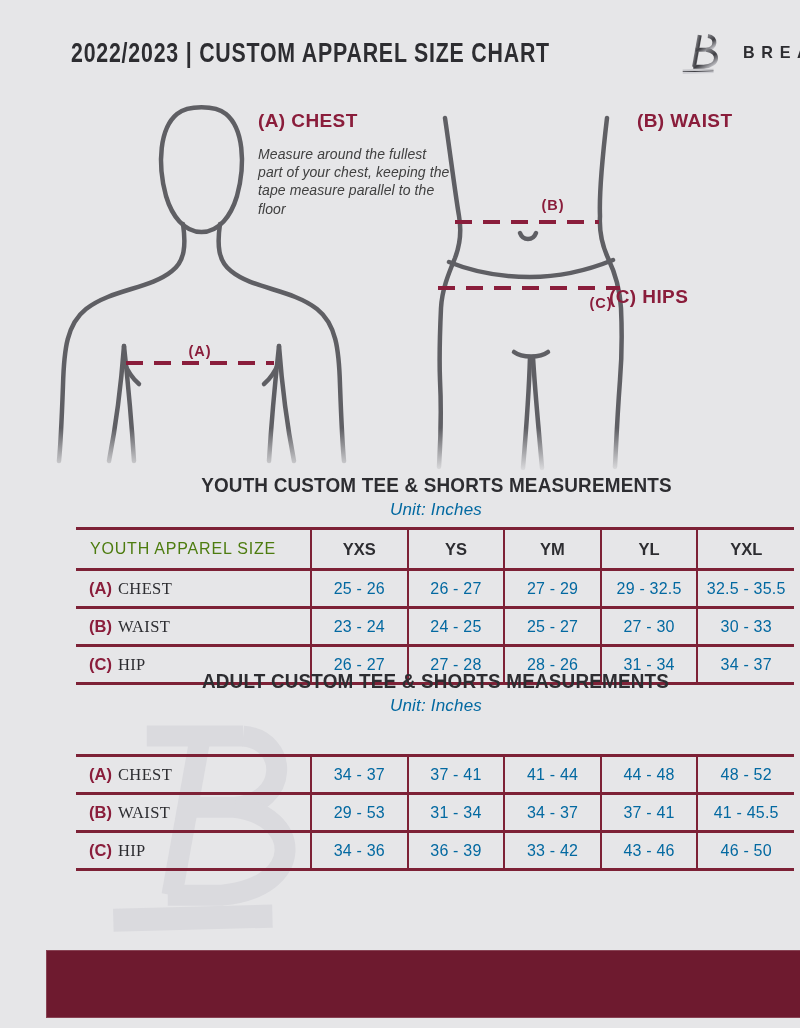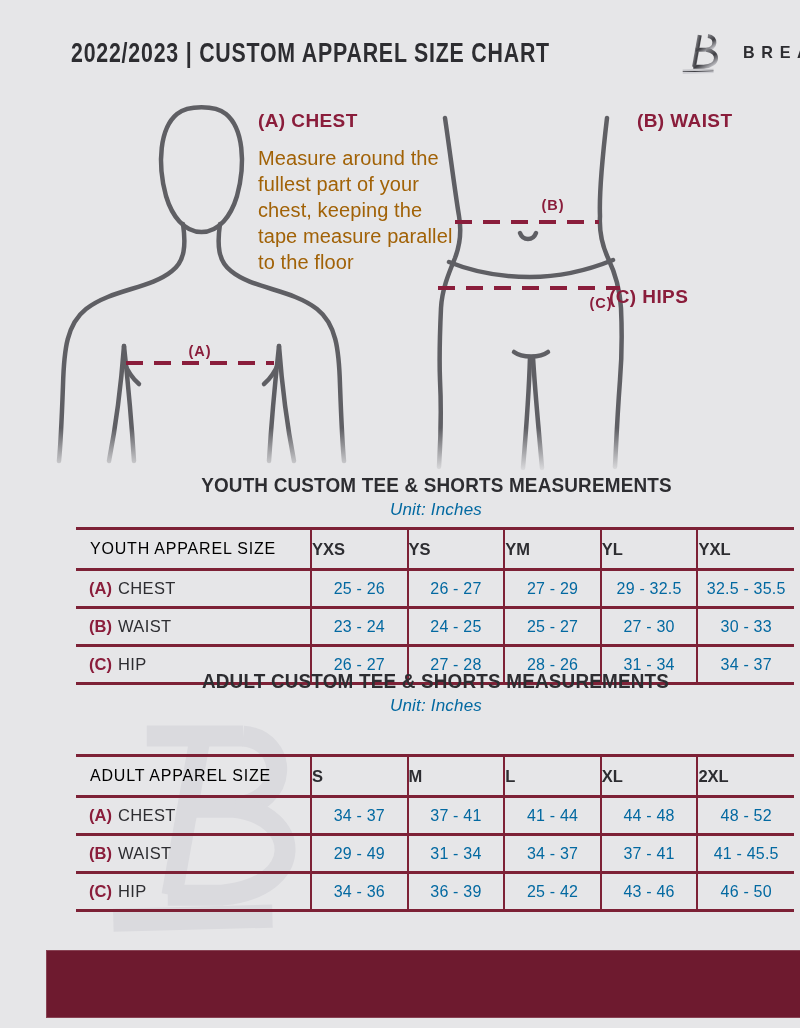--- a/index.html
+++ b/index.html
@@ -42,21 +42,21 @@
     position:absolute;left:0;top:428px;width:640px;height:52px;
     background:linear-gradient(to bottom, rgba(230,230,232,0) 0%, #e6e6e8 88%);
   }
 
   
   .inst{position:absolute;}
   .inst h3{
     color:#8a1d3b;font-size:19px;font-weight:bold;margin:0 0 13px 0;letter-spacing:0.4px;
   }
   .inst p{
-    color:#a16207;font-size:20px;line-height:1.3;margin:0;
+    color:#404040;font-style:italic;font-size:14px;line-height:1.3;margin:0;
     white-space:pre-line;letter-spacing:0.1px;
   }
   #inst-chest{left:222px;top:110px;width:196px;}
   #inst-waist{left:601px;top:110px;width:170px;}
   #inst-hips {left:573px;top:286px;width:175px;}
 
   
   .sec{position:absolute;left:0;width:800px;text-align:center;line-height:1;}
   .sec-title{
     display:inline-block;font-size:21px;font-weight:bold;letter-spacing:0.2px;
@@ -81,27 +81,27 @@
     border-top:3px solid #7d2136;border-bottom:3px solid #7d2136;
     padding:0;background:transparent;
   }
   .size-table th:not(:first-child),.size-table td:not(:first-child){
     border-left:2px solid #7d2136;
   }
   .size-table th{height:38px;}
   .size-table td{height:35px;}
   th.corner{
     text-align:left;padding-left:14px;font-weight:normal;font-size:16px;
-    letter-spacing:0.8px;color:#000000;
-  }
-  th.size{font-size:16.5px;font-weight:bold;text-align:left;color:#2d2d31;}
+    letter-spacing:0.8px;color:#4d7c0f;
+  }
+  th.size{font-size:16.5px;font-weight:bold;text-align:center;color:#2d2d31;}
   td.val{text-align:center;font-size:16px;color:#0369a1;letter-spacing:0.2px;}
   td.rowlabel{text-align:left;padding-left:13px;font-size:16.5px;}
   td.rowlabel .key{color:#8a1d3b;font-weight:bold;}
-  td.rowlabel .lbl{color:#2d2d31;margin-left:6px;letter-spacing:0.4px;}
+  td.rowlabel .lbl{color:#2d2d31;margin-left:6px;letter-spacing:0.4px;font-family:Liberation Serif, serif;}
 
   
   .footer-bar{
     position:absolute;left:10px;right:10px;top:950px;height:68px;
     background:#6e1a2f;
     box-shadow:inset 0 0 0 1px rgba(255,255,255,0.18);
   }
 </style>
 </head>
 <body>
@@ -243,49 +243,41 @@
   <table class="size-table" id="adult-table">
     <colgroup>
         <col class="c0">
         <col>
         <col>
         <col>
         <col>
         <col>
       </colgroup>
     <tbody>
-        <tr>
-      <th class="corner">ADULT APPAREL SIZE</th>
-      <th class="size">S</th>
-      <th class="size">M</th>
-      <th class="size">L</th>
-      <th class="size">XL</th>
-      <th class="size">2XL</th>
-    </tr>
     <tr>
       <td class="rowlabel"><span class="key">(A)</span><span class="lbl">CHEST</span></td>
       <td class="val">34 - 37</td>
       <td class="val">37 - 41</td>
       <td class="val">41 - 44</td>
       <td class="val">44 - 48</td>
       <td class="val">48 - 52</td>
     </tr>
     <tr>
       <td class="rowlabel"><span class="key">(B)</span><span class="lbl">WAIST</span></td>
-      <td class="val">29 - 49</td>
+      <td class="val">29 - 53</td>
       <td class="val">31 - 34</td>
       <td class="val">34 - 37</td>
       <td class="val">37 - 41</td>
       <td class="val">41 - 45.5</td>
     </tr>
     <tr>
       <td class="rowlabel"><span class="key">(C)</span><span class="lbl">HIP</span></td>
       <td class="val">34 - 36</td>
       <td class="val">36 - 39</td>
-      <td class="val">25 - 42</td>
+      <td class="val">33 - 42</td>
       <td class="val">43 - 46</td>
       <td class="val">46 - 50</td>
     </tr>
   </tbody>
     </table>
 
   <div class="footer-bar"></div>
 
 </div>
 

